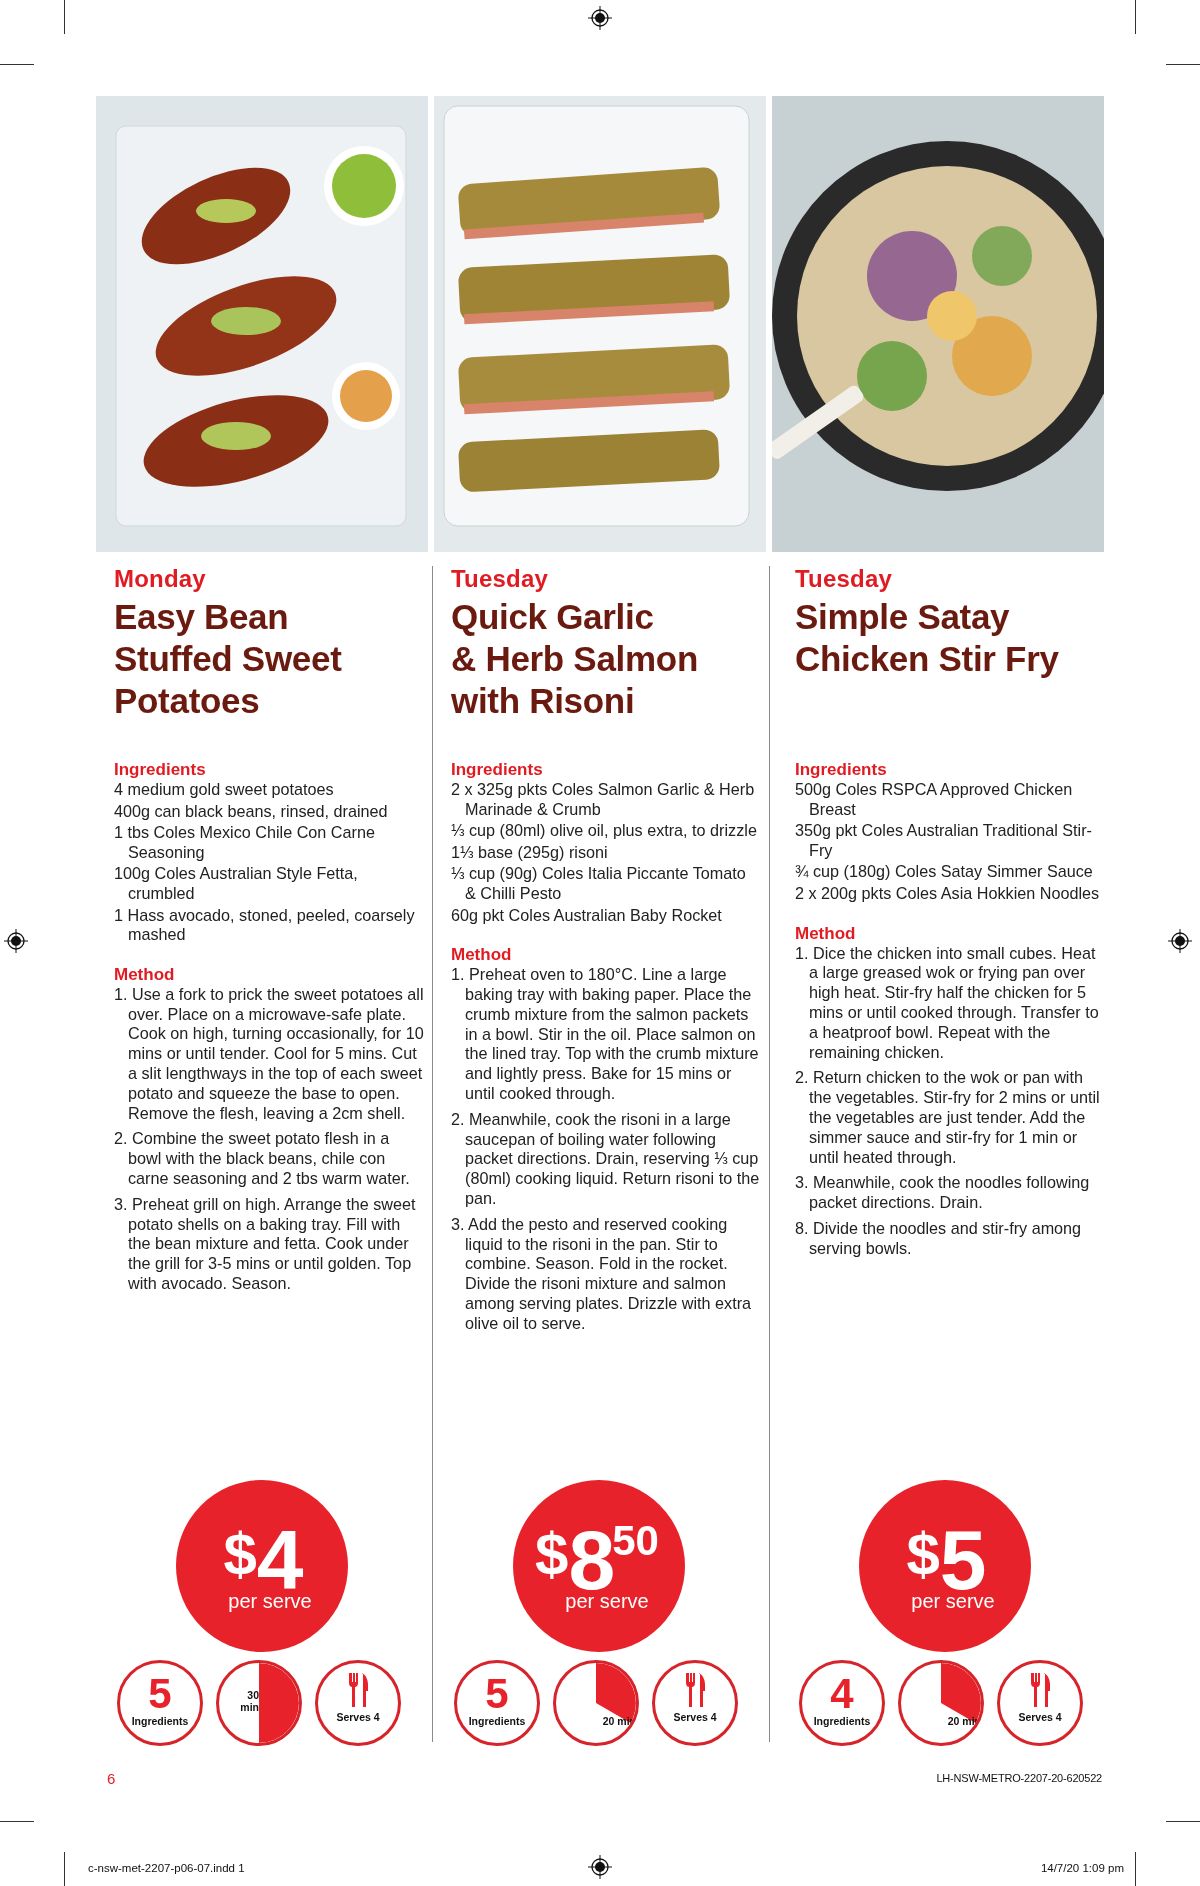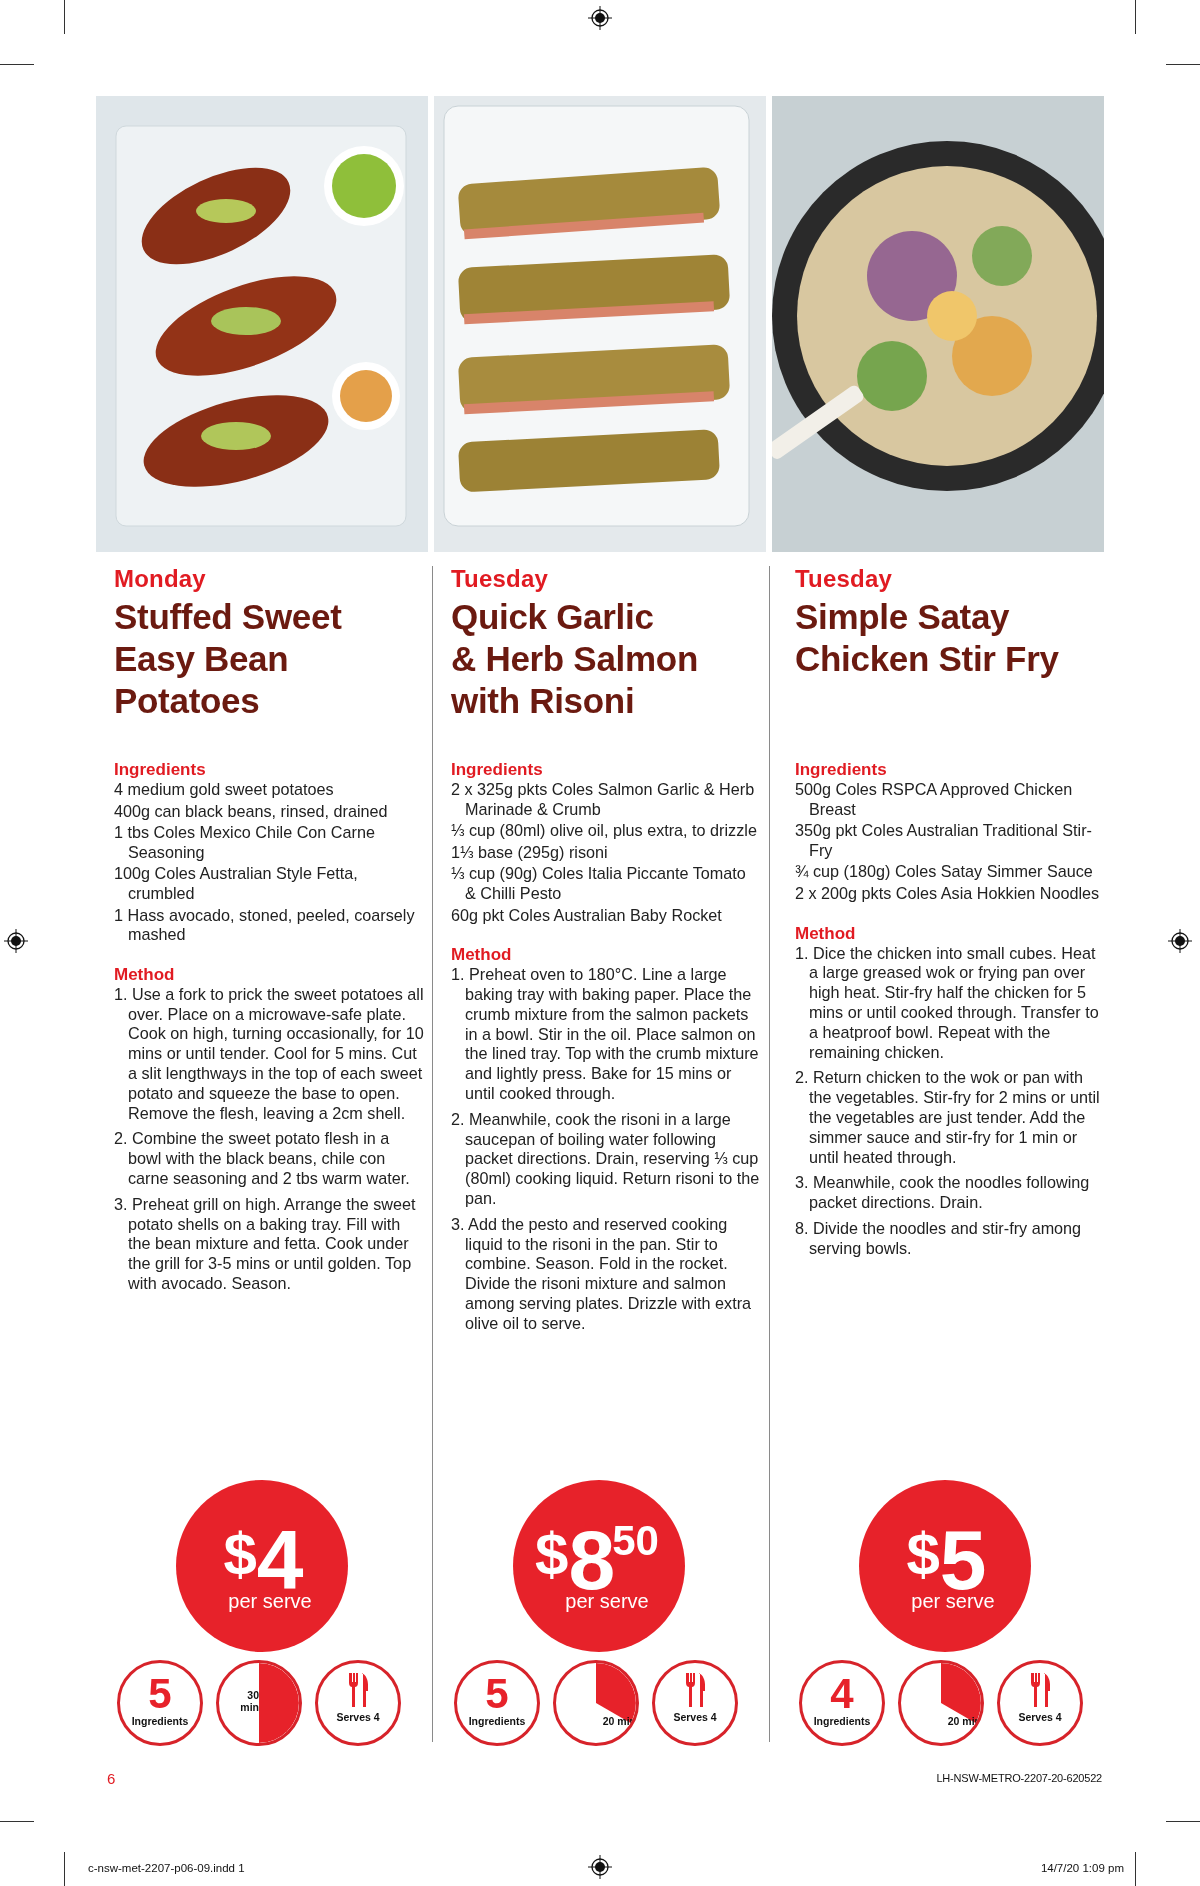--- a/index.html
+++ b/index.html
@@ -137,22 +137,22 @@
     <rect x="-10" y="320" width="110" height="18" rx="6" fill="#f2efe8" transform="rotate(-35 40 330)"></rect>
   </svg>
 </div>
 
 <div class="divider" style="left:432px;"></div>
 <div class="divider" style="left:769px;"></div>
 
 <div class="col" id="col-0">
   <div class="day">Monday</div>
   <h2 class="title">
+    <div>Easy Bean</div>
     <div>Stuffed Sweet</div>
-    <div>Easy Bean</div>
     <div>Potatoes</div>
   </h2>
   <div class="section-h" style="margin-top:38px;">Ingredients</div>
   <ul class="ing-list">
     <li>4 medium gold sweet potatoes</li>
     <li>400g can black beans, rinsed, drained</li>
     <li>1 tbs Coles Mexico Chile Con Carne Seasoning</li>
     <li>100g Coles Australian Style Fetta, crumbled</li>
     <li>1 Hass avocado, stoned, peeled, coarsely mashed</li>
   </ul>
@@ -272,14 +272,14 @@
 <div class="badge serves" style="left:997px;">
   <svg class="fork" width="22" height="34" viewBox="0 0 22 34">
       <path d="M2 0v10c0 3 2 4 3 4v20h3V14c1 0 3-1 3-4V0H9v9H8V0H6v9H5V0z" fill="#e7222a"></path>
       <path d="M15 0c4 2 6 7 6 12v6h-2v16h-3V0z" fill="#e7222a"></path>
     </svg>
   <span class="small">Serves 4</span>
 </div>
 
 <div class="footer-num">6</div>
 <div class="footer-code">LH-NSW-METRO-2207-20-620522</div>
-<div class="slug-left">c-nsw-met-2207-p06-09.indd   1</div>
+<div class="slug-left">c-nsw-met-2207-p06-07.indd   1</div>
 <div class="slug-right">14/7/20   1:09 pm</div>
 
 </body></html>

